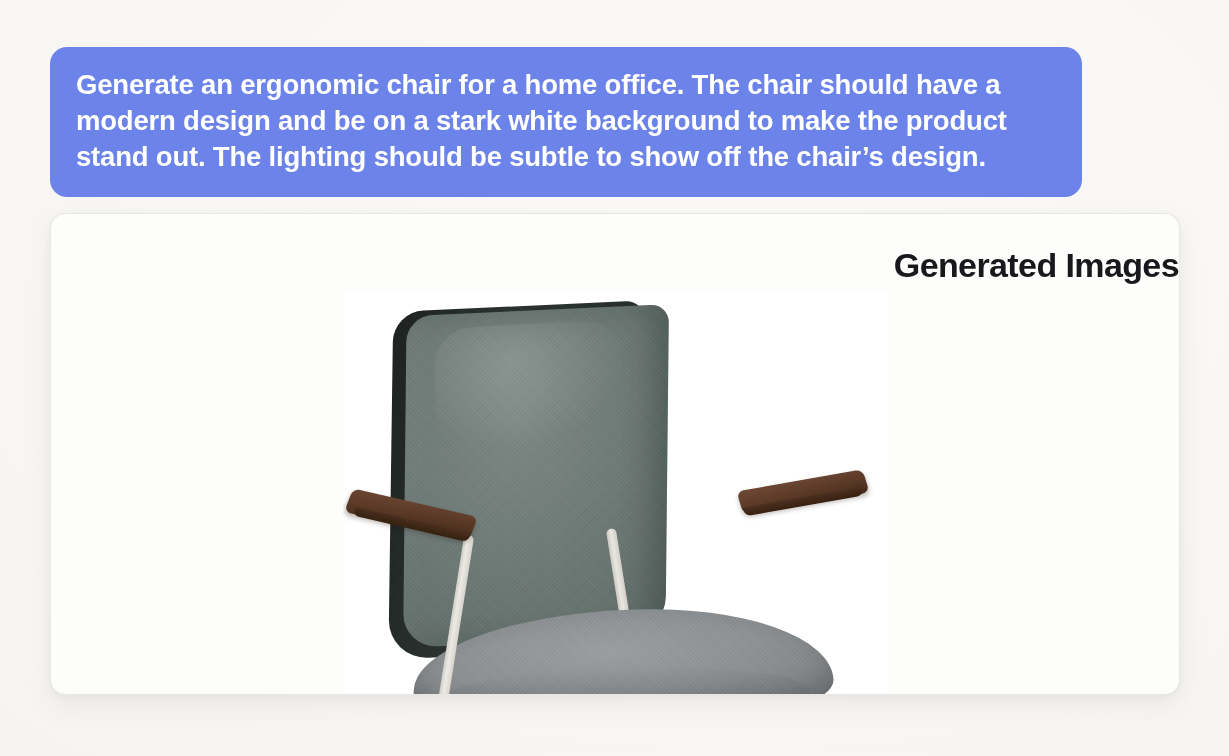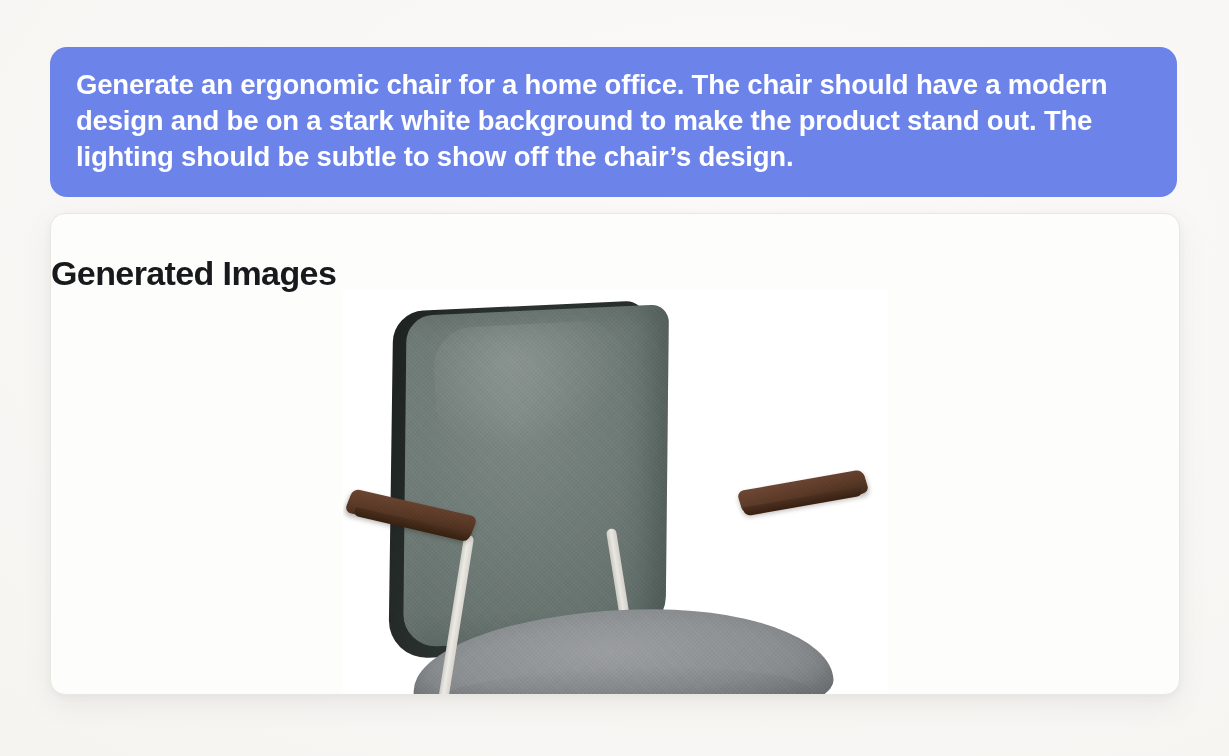--- a/index.html
+++ b/index.html
@@ -18,21 +18,21 @@
     position: absolute;
     inset: 0;
     background: radial-gradient(ellipse 1400px 900px at 60% 30%, #fbfaf9 0%, #f6f5f2 70%, #f2f1ee 100%);
   }
 
   
   .prompt-bubble {
     position: absolute;
     left: 50px;
     top: 47px;
-    width: 1127px;
+    width: 1032px;
     box-sizing: border-box;
     background: #6c83e9;
     border-radius: 17px;
     padding: 20px 28px 22px 26px;
   }
   .prompt-text {
     color: #ffffff;
     font-size: 27.5px;
     line-height: 36px;
     font-weight: bold;
@@ -50,22 +50,22 @@
     height: 482px;
     box-sizing: border-box;
     background: #fdfdfc;
     border: 1px solid #e9e7e3;
     border-radius: 15px;
     box-shadow: 0 10px 26px rgba(120,114,104,0.10),
                 0 2px 6px rgba(120,114,104,0.06);
     overflow: hidden;
   }
   .card-title {
-    text-align: left;
-    margin-top: 40px;
+    text-align: right;
+    margin-top: 32px;
     font-size: 34px;
     font-weight: bold;
     color: #17191c;
     letter-spacing: -0.6px;
   }
 
   
   .image-grid {
     position: absolute;
     left: 0;

